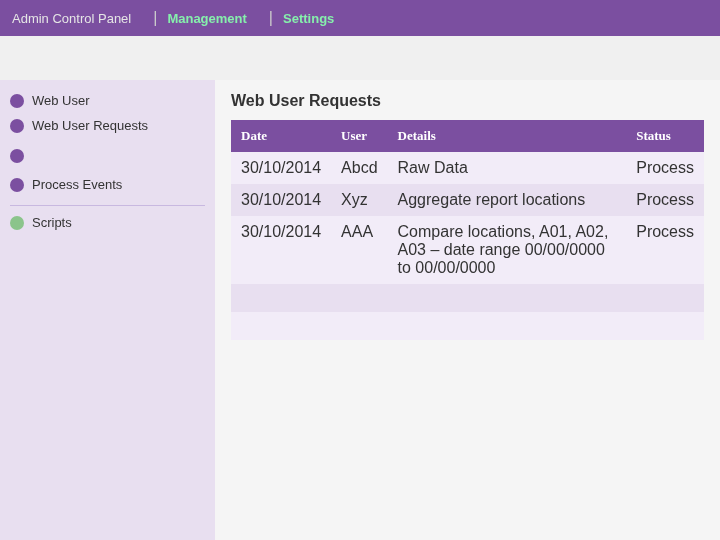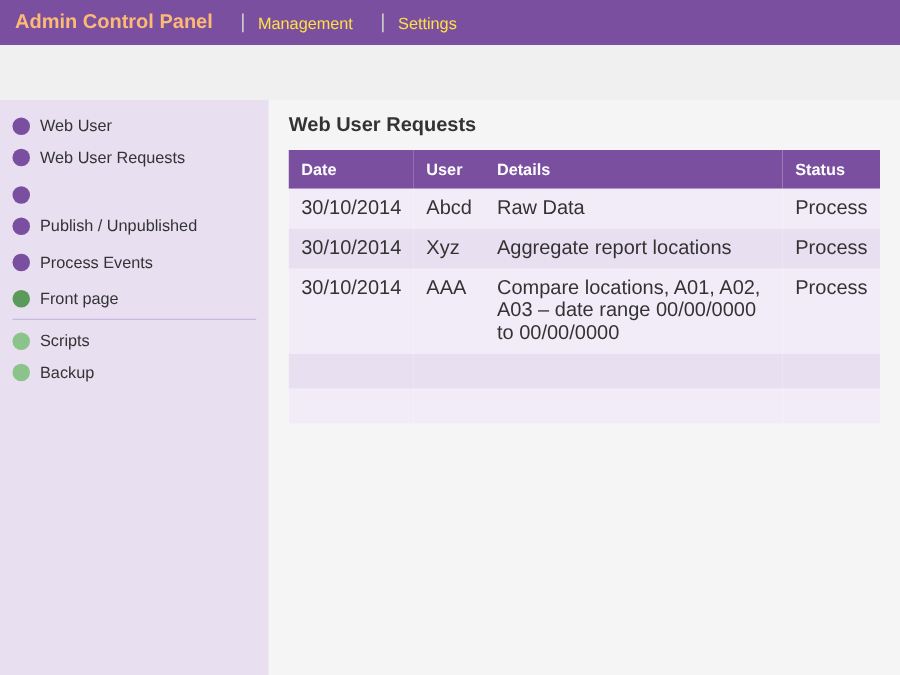--- a/index.html
+++ b/index.html
@@ -8,34 +8,35 @@
     
     .header {
       background: #7b4fa0;
       display: flex;
       align-items: center;
       height: 36px;
       padding: 0 12px;
       gap: 0;
     }
     .header-title {
-      color: #fdba74;
-      font-weight: bold;
-      font-size: 16px;
+      color: #e5e5e5;
+      font-weight: normal;
+      font-size: 13px;
       padding-right: 12px;
     }
     .header-divider {
       color: #ccc;
       font-size: 16px;
       padding: 0 10px;
     }
     .header-nav {
-      color: #fde047;
+      color: #86efac;
       font-size: 13px;
       padding-right: 12px;
+      font-weight: bold;
     }
 
     
     .layout {
       display: flex;
       height: 504px;
       margin-top: 44px;
     }
 
     
@@ -83,20 +84,21 @@
 
     
     .data-table {
       width: 100%;
       border-collapse: collapse;
       background: #fff;
     }
     .data-table thead tr {
       background: #7b4fa0;
       color: #fff;
+      font-family: Liberation Serif, serif;
     }
     .data-table thead th {
       padding: 8px 10px;
       text-align: left;
       font-size: 13px;
       font-weight: bold;
     }
     .data-table tbody tr:nth-child(odd) {
       background: #f2ecf8;
     }
@@ -132,42 +134,30 @@
       <span>Web User</span>
     </div>
     <div class="sidebar-item">
       <span class="dot dot-purple"></span>
       <span>Web User Requests</span>
     </div>
     <div style="height:6px"></div>
     <div class="sidebar-item">
       <span class="dot dot-purple"></span>
     </div>
-    <div class="sidebar-item">
-      <span class="dot dot-purple"></span>
-      <span>Publish / Unpublished</span>
-    </div>
     <div style="height:4px"></div>
     <div class="sidebar-item">
       <span class="dot dot-purple"></span>
       <span>Process Events</span>
     </div>
     <div style="height:4px"></div>
-    <div class="sidebar-item">
-      <span class="dot dot-green"></span>
-      <span>Front page</span>
-    </div>
     <div class="sidebar-divider"></div>
     <div class="sidebar-item">
       <span class="dot dot-light-green"></span>
       <span>Scripts</span>
-    </div>
-    <div class="sidebar-item">
-      <span class="dot dot-light-green"></span>
-      <span>Backup</span>
     </div>
   </div>
 
   <div class="main">
     <div class="main-title">Web User Requests</div>
     <table class="data-table">
       <thead>
         <tr>
           <th>Date</th>
           <th>User</th>

